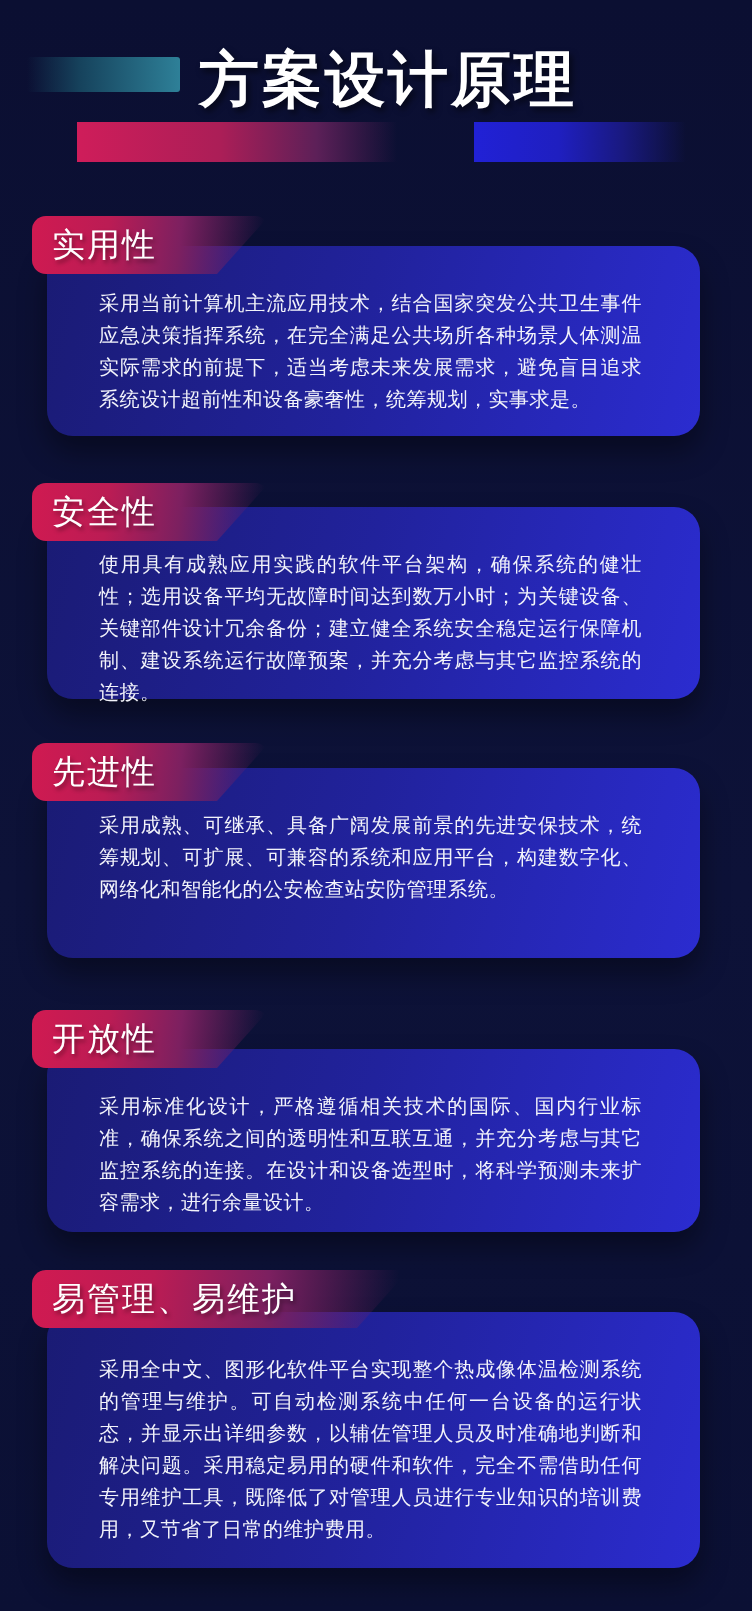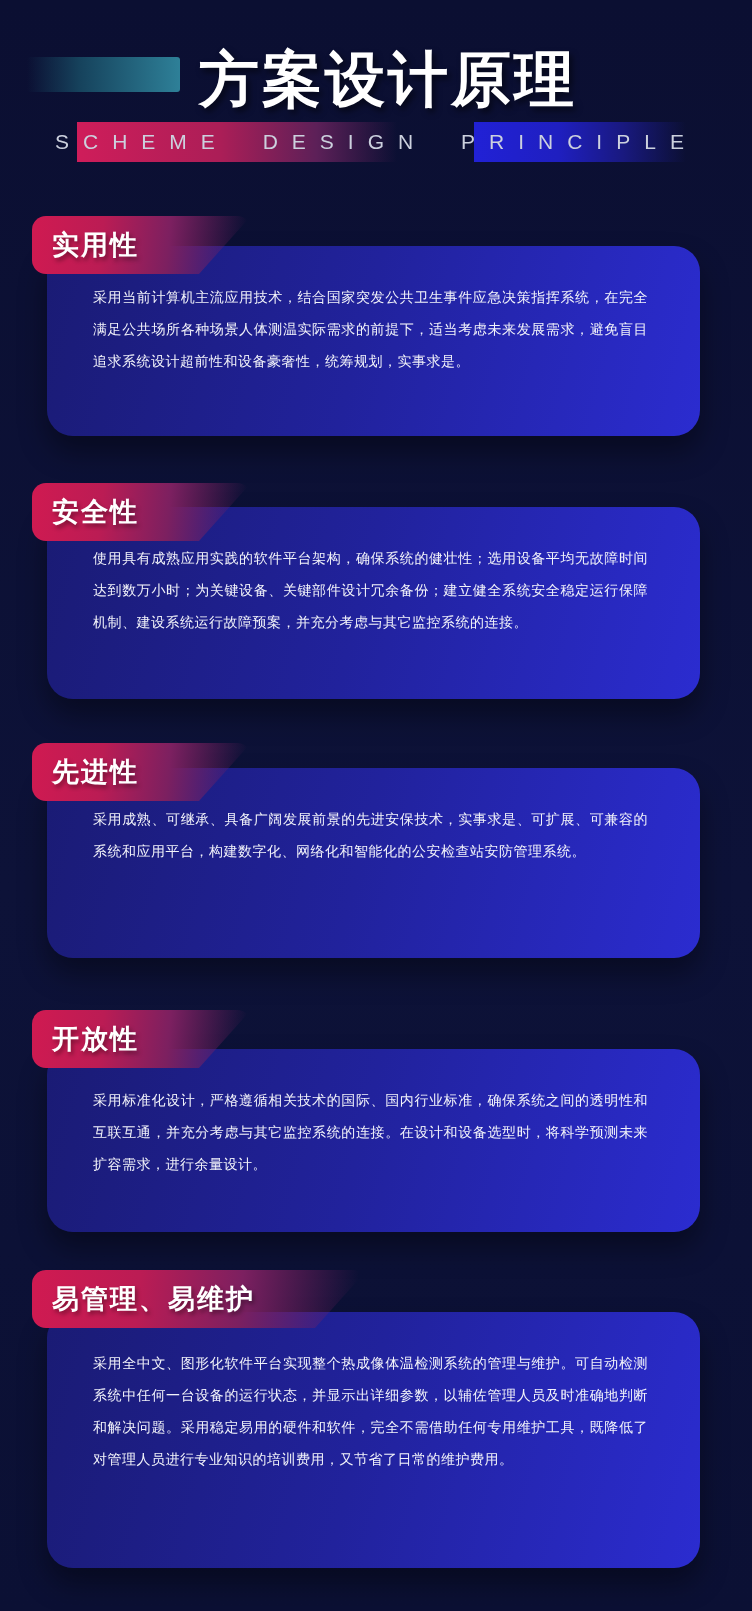--- a/index.html
+++ b/index.html
@@ -45,21 +45,21 @@
   .principle:nth-of-type(1){top:216px;}
   .principle:nth-of-type(2){top:483px;}
   .principle:nth-of-type(3){top:743px;}
   .principle:nth-of-type(4){top:1010px;}
   .principle:nth-of-type(5){top:1270px;}
 
   .badge{
     position:absolute;left:32px;top:0;height:58px;
     display:inline-flex;align-items:center;
     padding:0 112px 0 20px;
-    color:#ffffff;font-size:27px;font-weight:bold;letter-spacing:2px;
+    color:#ffffff;font-size:33px;font-weight:normal;letter-spacing:2px;
     background:linear-gradient(96deg,#d01a51 0%,#bb1c54 32%,#7c2060 62%,rgba(42,30,96,0) 96%);
     border-radius:14px;
     clip-path:polygon(0 0,100% 0,calc(100% - 52px) 100%,0 100%);
     text-shadow:2px 3px 4px rgba(0,0,0,0.4);
     z-index:2;
   }
   .card{
     position:absolute;left:47px;width:653px;box-sizing:border-box;
     background:linear-gradient(104deg,#1a1b74 0%,#21229c 48%,#2b2cd0 100%);
     border-radius:26px;
@@ -67,36 +67,35 @@
     padding:33px 50px 18px 44px;
     z-index:1;
   }
   .principle:nth-of-type(1) .card{top:30px;height:190px;}
   .principle:nth-of-type(2) .card{top:24px;height:192px;}
   .principle:nth-of-type(3) .card{top:25px;height:190px;}
   .principle:nth-of-type(4) .card{top:39px;height:183px;}
   .principle:nth-of-type(5) .card{top:42px;height:256px;}
 
   .card p{
-    margin:2px;color:#f2f3fa;font-size:14px;line-height:32px;
+    margin:8px;color:#f2f3fa;font-size:20px;line-height:32px;
     letter-spacing:0.5px;text-align:justify;
   }
 </style>
 </head>
 <body>
 
 <div class="page">
 
   <div class="header">
     <div class="title-accent-bar"></div>
     <h1 class="page-title">方案设计原理</h1>
     <div class="subtitle-row">
       <div class="sub-bar red"></div>
       <div class="sub-bar blue"></div>
-      <div class="page-subtitle">SCHEME DESIGN PRINCIPLE</div>
     </div>
   </div>
 
   <section class="principle">
     <div class="badge">
       <span>实用性</span>
     </div>
     <div class="card">
       <p>采用当前计算机主流应用技术，结合国家突发公共卫生事件应急决策指挥系统，在完全满足公共场所各种场景人体测温实际需求的前提下，适当考虑未来发展需求，避免盲目追求系统设计超前性和设备豪奢性，统筹规划，实事求是。</p>
     </div>
@@ -109,21 +108,21 @@
     <div class="card">
       <p>使用具有成熟应用实践的软件平台架构，确保系统的健壮性；选用设备平均无故障时间达到数万小时；为关键设备、关键部件设计冗余备份；建立健全系统安全稳定运行保障机制、建设系统运行故障预案，并充分考虑与其它监控系统的连接。</p>
     </div>
   </section>
 
   <section class="principle">
     <div class="badge">
       <span>先进性</span>
     </div>
     <div class="card">
-      <p>采用成熟、可继承、具备广阔发展前景的先进安保技术，实事求是、可扩展、可兼容的系统和应用平台，构建数字化、网络化和智能化的公安检查站安防管理系统。</p>
+      <p>采用成熟、可继承、具备广阔发展前景的先进安保技术，统筹规划、可扩展、可兼容的系统和应用平台，构建数字化、网络化和智能化的公安检查站安防管理系统。</p>
     </div>
   </section>
 
   <section class="principle">
     <div class="badge">
       <span>开放性</span>
     </div>
     <div class="card">
       <p>采用标准化设计，严格遵循相关技术的国际、国内行业标准，确保系统之间的透明性和互联互通，并充分考虑与其它监控系统的连接。在设计和设备选型时，将科学预测未来扩容需求，进行余量设计。</p>
     </div>

